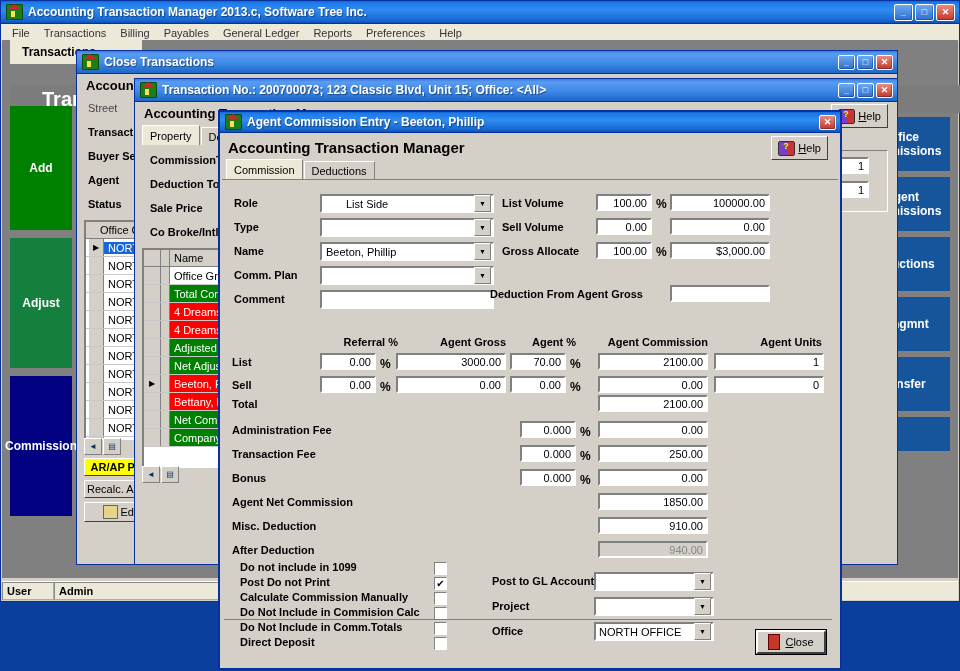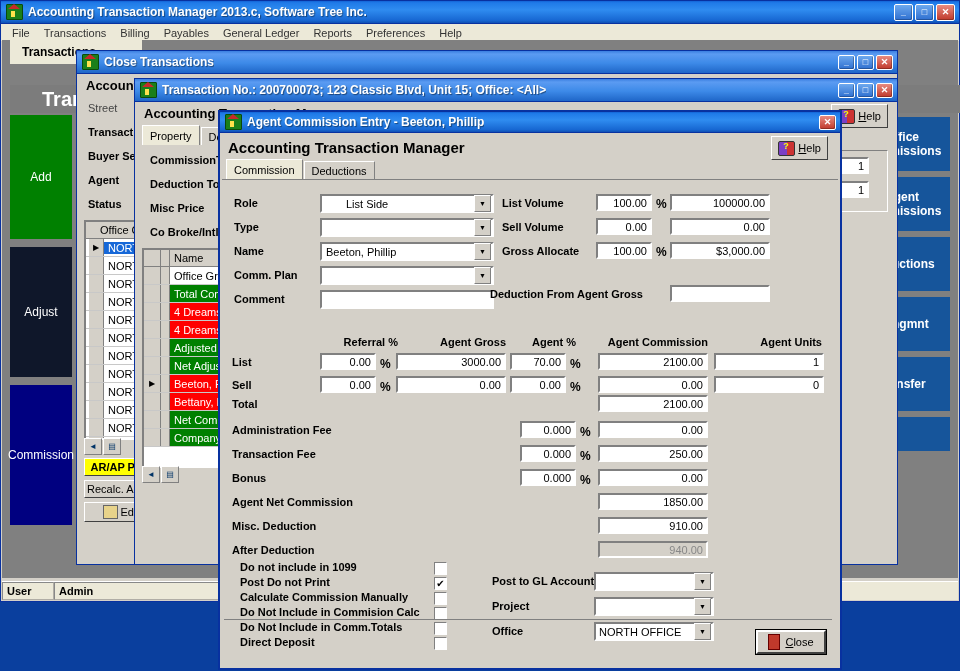--- a/index.html
+++ b/index.html
@@ -46,24 +46,24 @@
   
   #app{left:0;top:0;width:958px;height:600px;}
   .appclient{position:absolute;left:1px;top:39px;width:956px;height:538px;background:#808080;}
   .statusbar{position:absolute;left:1px;bottom:1px;width:956px;height:18px;background:#ece9d8;
     display:flex;align-items:center;border-top:1px solid #fff;}
   .sbc{height:16px;border:1px solid #b0ada5;border-top-color:#888;border-left-color:#888;
     display:flex;align-items:center;padding:0 4px;font-size:11px;font-weight:bold;color:#000;}
 
   .bigtitle{position:absolute;left:8px;top:45px;width:930px;height:28px;background:#7c7c7c;
     color:#fff;font-size:20px;font-weight:bold;display:flex;align-items:center;padding-left:32px;}
-  .leftpanel{position:absolute;left:8px;top:75px;width:62px;}
+  .leftpanel{position:absolute;left:8px;top:66px;width:62px;font-weight:bold;}
   .lblk{width:62px;color:#fff;font-size:12px;display:flex;align-items:center;justify-content:center;text-align:center;}
   .lblk.g{background:#008000;height:124px;margin-bottom:8px;}
-  .lblk.y{background:#0f172a;height:130px;margin-bottom:8px;}
+  .lblk.y{background:#15803d;height:130px;margin-bottom:8px;}
   .lblk.b{background:#000080;height:140px;}
 
   .rightpanel{position:absolute;right:8px;top:77px;width:96px;}
   .rbtn{width:96px;height:54px;background:#16559b;color:#fff;font-weight:bold;font-size:12px;
     display:flex;align-items:center;justify-content:center;margin-bottom:6px;text-align:center;}
 
   
   #wClose{left:76px;top:50px;width:820px;height:513px;}
   #wClose .cl{position:absolute;left:1px;top:23px;width:818px;height:489px;background:#d4d0c8;}
   .sechdr{font-size:13px;font-weight:bold;color:#000;}
@@ -276,21 +276,21 @@
       <span><u>H</u>elp</span>
     </div>
 
     <div class="abs tabstrip" style="left:2px;top:24px;width:756px;">
       <div class="tab on">Property</div>
       <div class="tab">Demographics</div>
     </div>
 
     <div class="abs flbl" style="left:14px;top:52px;">CommissionTotal</div>
     <div class="abs flbl" style="left:14px;top:76px;">Deduction Total</div>
-    <div class="abs flbl" style="left:14px;top:100px;">Misc Price</div>
+    <div class="abs flbl" style="left:14px;top:100px;">Sale Price</div>
     <div class="abs flbl" style="left:14px;top:124px;">Co Broke/Intl</div>
 
     <div class="abs" style="left:660px;top:48px;width:90px;height:60px;
          border:1px solid;border-color:#808080 #fff #fff #808080;">
       <div class="inp r" style="position:absolute;left:6px;top:6px;width:66px;">1</div>
       <div class="inp r" style="position:absolute;left:6px;top:30px;width:66px;">1</div>
     </div>
 
     <div class="abs grid" style="left:6px;top:146px;width:130px;height:216px;border-right:none;">
       <div class="gh">

